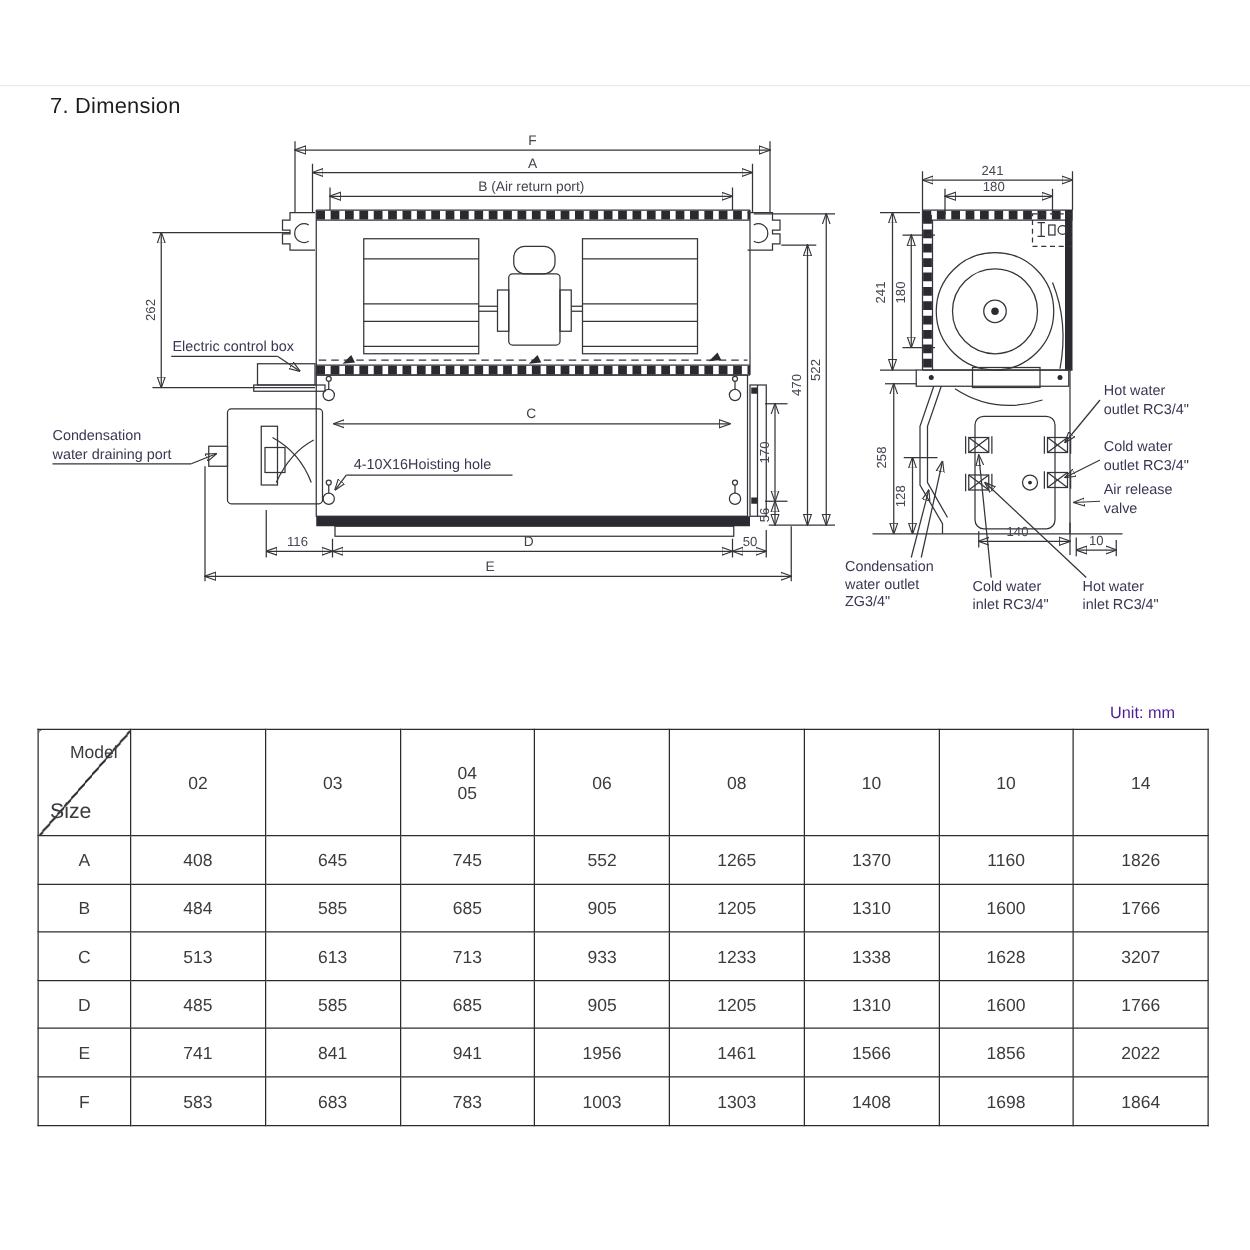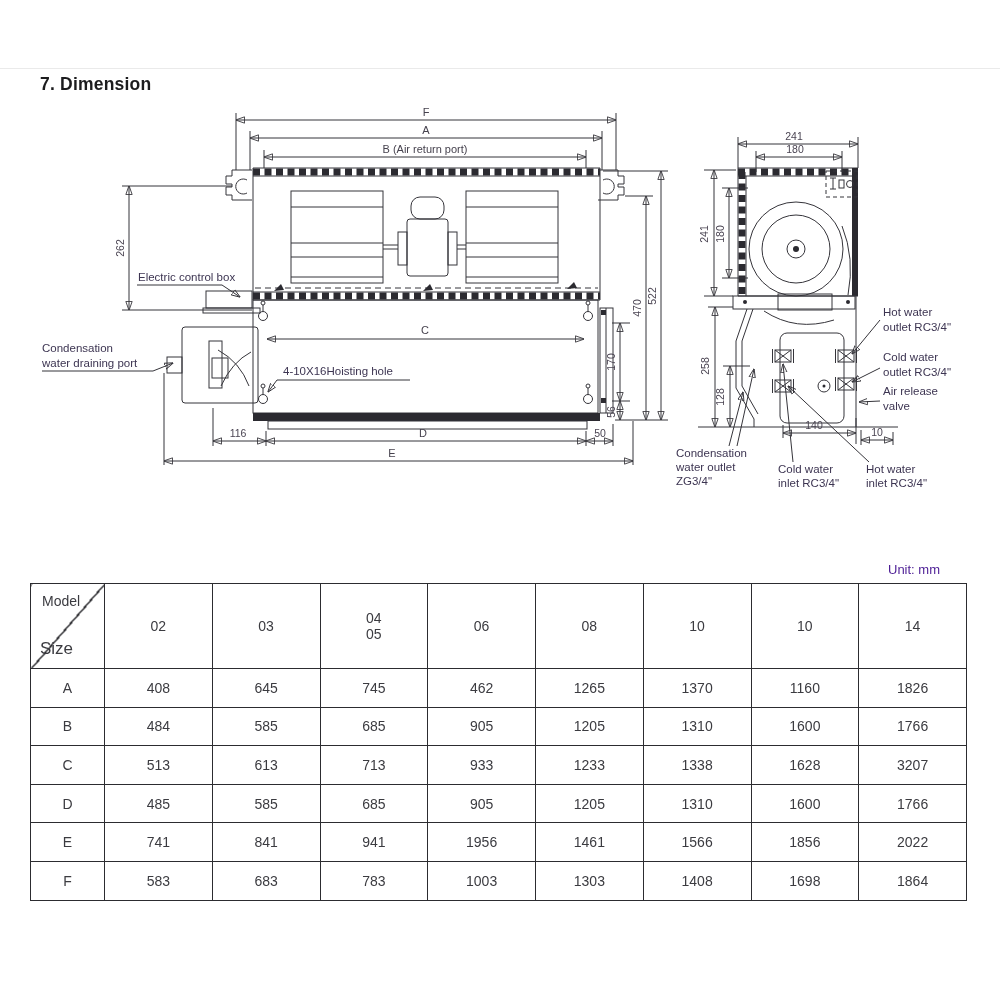--- a/index.html
+++ b/index.html
@@ -1,38 +1,38 @@
 <!DOCTYPE html>
 <html><head>
 <meta charset="utf-8">
 <style>
   html,body{margin:0;padding:0}
   body{width:1000px;height:1000px;background:#ffffff;position:relative;overflow:hidden;
        font-family:"Liberation Sans",sans-serif}
   .sep{position:absolute;left:0;top:68px;width:1000px;height:1px;background:#eaeaea}
-  .title{position:absolute;left:40px;top:74px;font-size:17.5px;font-weight:bold;color:#1c1c1e;letter-spacing:.2px}
+  .title{position:absolute;left:40px;top:74px;font-size:17.5px;font-weight:normal;color:#1c1c1e;letter-spacing:.2px}
   .unit{position:absolute;left:888px;top:562px;font-size:13px;color:#4c1d95}
   svg{position:absolute;left:0;top:95px}
   svg line,svg path,svg rect,svg circle,svg polyline{stroke:#35343a;stroke-width:1;fill:none}
   svg .cast{stroke-width:7;stroke-dasharray:7 4.5;stroke:#2b2a30}
   svg .fill{fill:#2b2a30;stroke:none}
   svg .dim{marker-start:url(#arr);marker-end:url(#arr)}
   svg .lead{marker-end:url(#arr)}
   svg text{stroke:none;font-family:"Liberation Sans",sans-serif}
   svg .dt{font-size:10.5px;fill:#4a4452;text-anchor:middle}
   svg .lt{font-size:11px;fill:#46424e;text-anchor:middle}
   svg .ct{font-size:11.5px;fill:#3d3552}
   .dim-table{position:absolute;left:30px;top:583px;border-collapse:collapse;table-layout:fixed;color:#3b3b40}
   .dim-table td{border:1.7px solid #2c2c30;text-align:center;vertical-align:middle;
                 font-size:14px;padding:0;white-space:pre-line}
   .dim-table tr.hdr td{height:84px}
   .dim-table tr.row td{height:37.6px}
   .corner{position:relative;background:linear-gradient(to bottom right,
           transparent calc(50% - 0.8px),#2c2c30 calc(50% - 0.8px),#2c2c30 calc(50% + 0.8px),transparent calc(50% + 0.8px))}
-  .corner .m{position:absolute;top:9px;left:11px;font-size:14px}
+  .corner .m{position:absolute;top:9px;left:25px;font-size:14px}
   .corner .s{position:absolute;bottom:9px;left:9px;font-size:17px}
 </style>
 </head>
 <body>
 
 <div class="sep"></div>
 <div class="title">7. Dimension</div>
 <div class="unit">Unit: mm</div>
 
 <svg width="1000" height="410" viewBox="0 95 1000 410">
@@ -308,21 +308,21 @@
       <td>08</td>
       <td>10</td>
       <td>10</td>
       <td>14</td>
     </tr>
     <tr class="row">
       <td>A</td>
       <td>408</td>
       <td>645</td>
       <td>745</td>
-      <td>462</td>
+      <td>552</td>
       <td>1265</td>
       <td>1370</td>
       <td>1160</td>
       <td>1826</td>
     </tr>
     <tr class="row">
       <td>B</td>
       <td>484</td>
       <td>585</td>
       <td>685</td>

